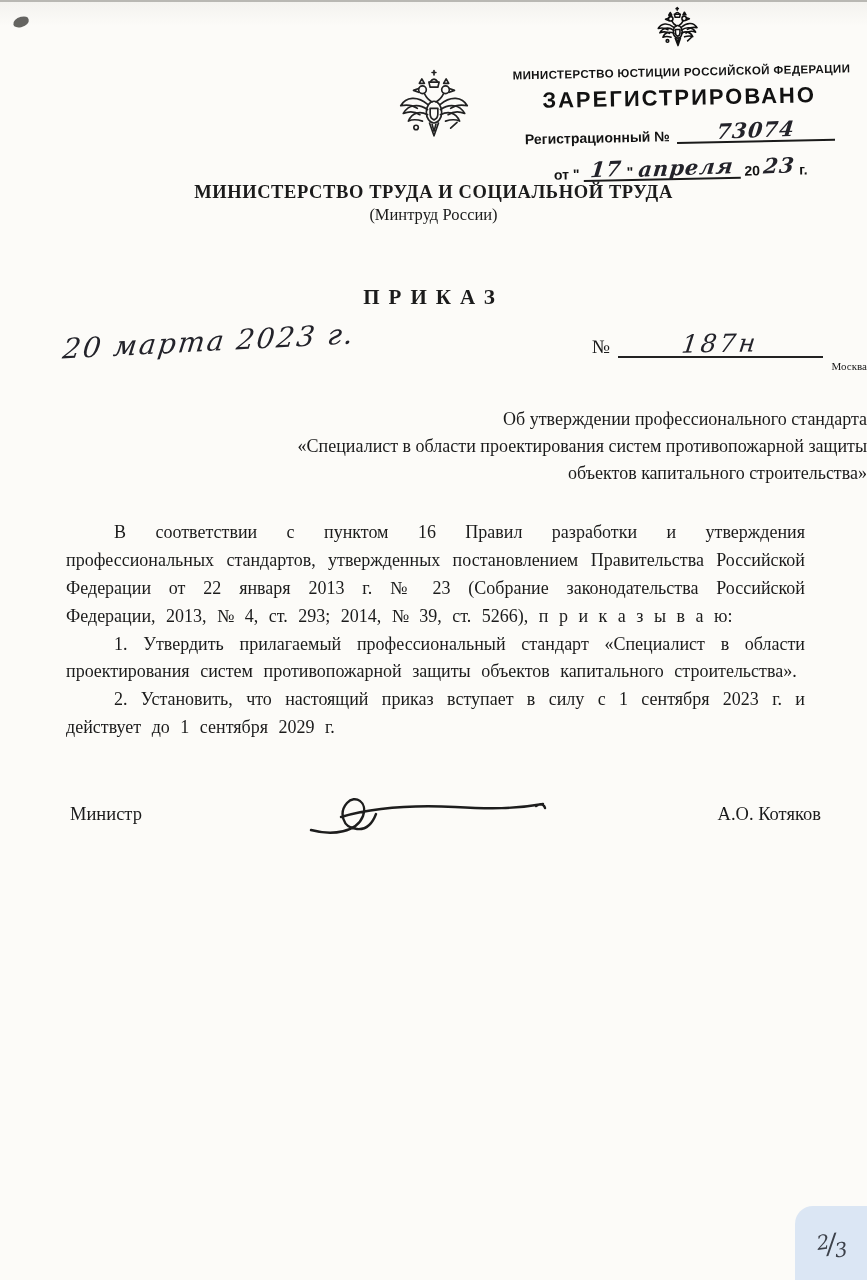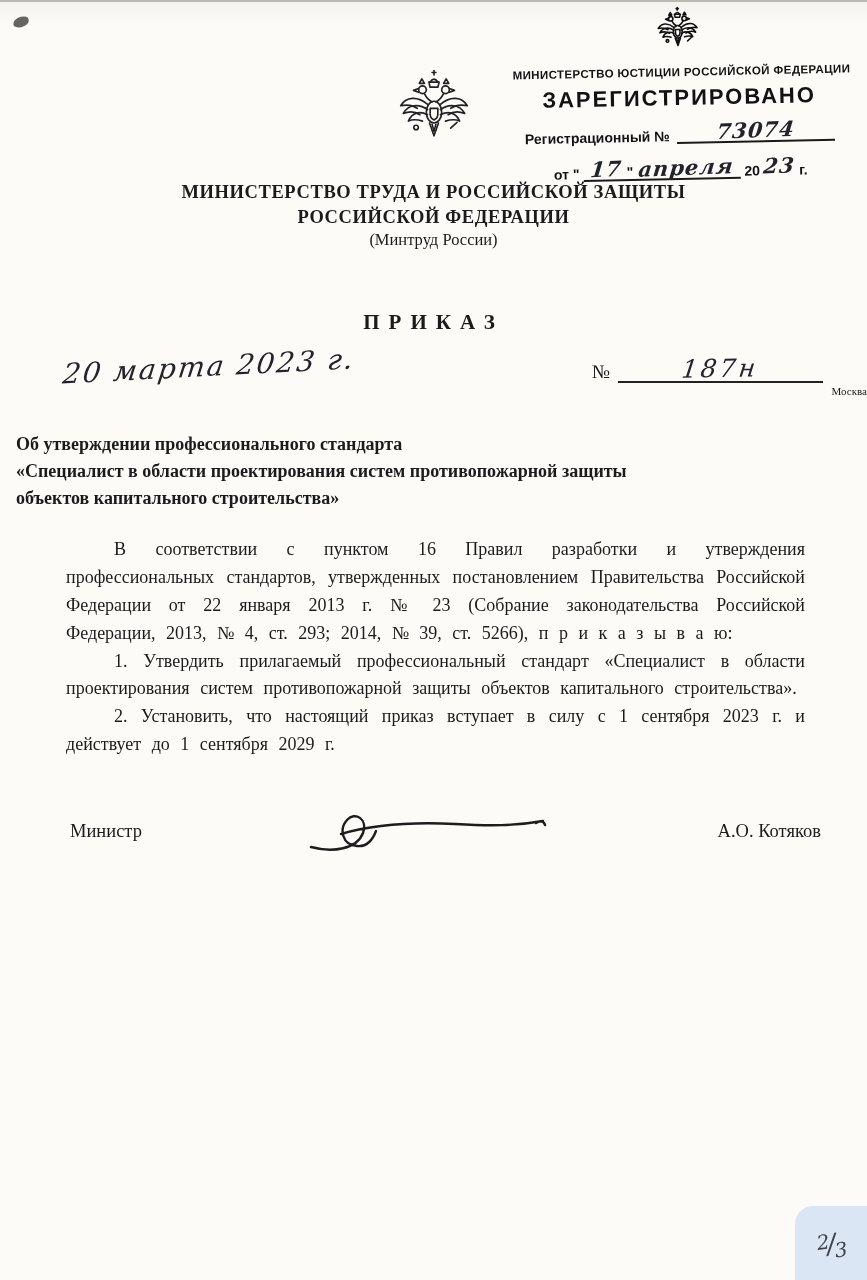--- a/index.html
+++ b/index.html
@@ -49,22 +49,22 @@
   
   .order-title{text-align:center;font-weight:bold;font-size:21px;letter-spacing:9px;margin-top:60px;}
   .date-number-row{display:flex;justify-content:space-between;align-items:flex-end;
     padding:0 44px 0 64px;margin-top:6px;height:42px;}
   .number-group{display:flex;align-items:flex-end;gap:8px;font-size:19px;}
   .num-line{display:inline-block;width:205px;border-bottom:2px solid #222;
     text-align:center;line-height:1;}
   .city{text-align:right;font-size:11px;margin-top:2px;}
 
   
-  .subject{text-align:left;font-weight:bold;font-size:18px;margin-top:34px;line-height:1.5;padding-left:16px;}
-  .body-text{margin:24px 62px 0 66px;font-size:18px;line-height:1.55;
+  .subject{text-align:right;font-weight:normal;font-size:18px;margin-top:34px;line-height:1.5;padding-left:16px;}
+  .body-text{margin:32px 62px 0 66px;font-size:18px;line-height:1.55;
     text-align:justify;word-spacing:6px;}
   .body-text p{margin:0;text-indent:48px;}
 
   
   .signature-row{display:flex;justify-content:space-between;align-items:center;
     margin:44px 46px 0 70px;font-size:18.5px;gap:22px;}
   .sig-svg{display:block;}
 
   
   .page-badge{position:absolute;right:0;bottom:0;width:72px;height:74px;
@@ -143,22 +143,21 @@
     </div>
   </div>
 
   <div class="emblem">
     <svg class="eagle emblem-eagle" viewBox="0 0 120 150" width="78" height="96">
       <use href="#dbl-eagle"></use>
     </svg>
   </div>
 
   <div class="ministry-name">
-    <div>МИНИСТЕРСТВО ТРУДА И РОССИЙСКОЙ ЗАЩИТЫ</div>
-    <div>РОССИЙСКОЙ ФЕДЕРАЦИИ</div>
+    <div>МИНИСТЕРСТВО ТРУДА И СОЦИАЛЬНОЙ ТРУДА</div>
   </div>
   <div class="ministry-short">(Минтруд России)</div>
 
   <div class="order-title">ПРИКАЗ</div>
 
   <div class="date-number-row">
     <span class="hand hand-date">20 марта 2023 г.</span>
     <span class="number-group">
       <span>№</span>
       <span class="num-line"><span class="hand hand-number">187н</span></span>

